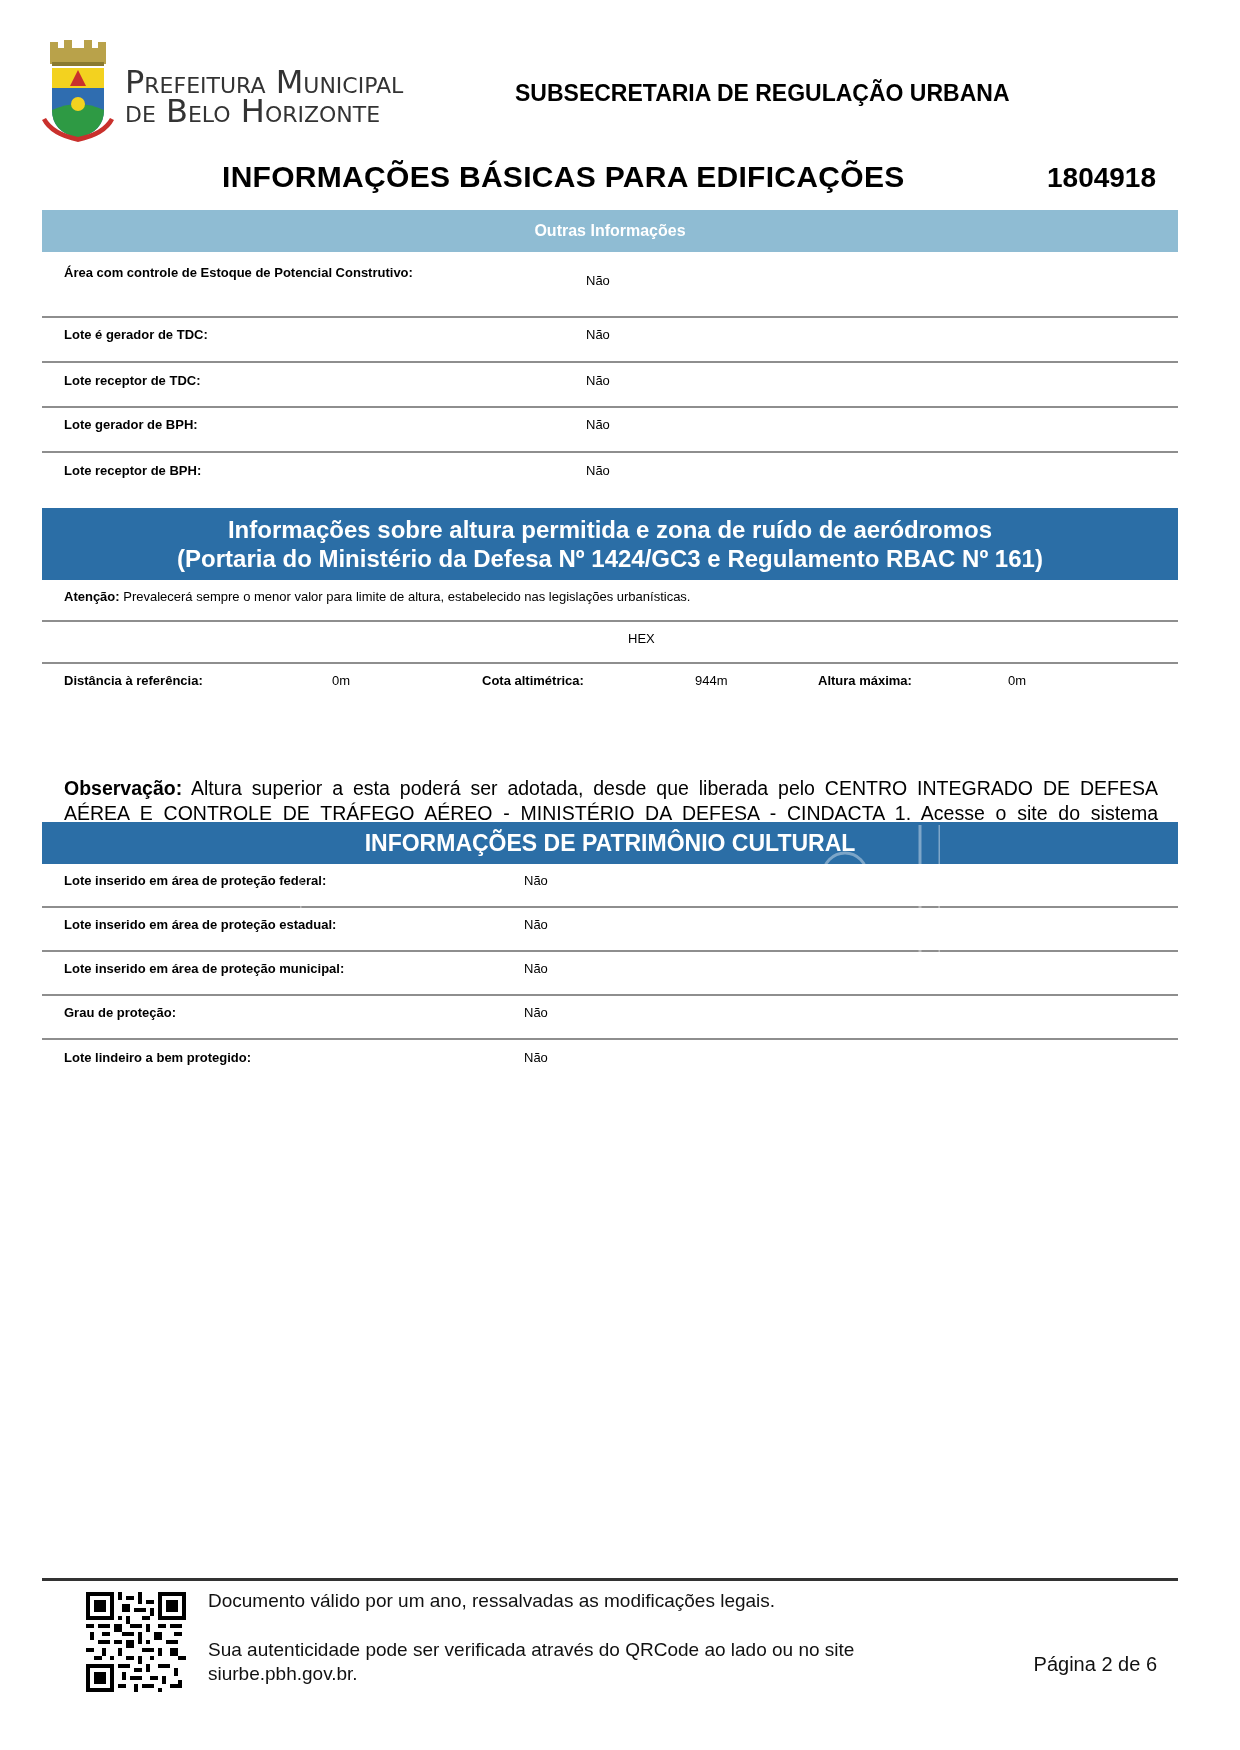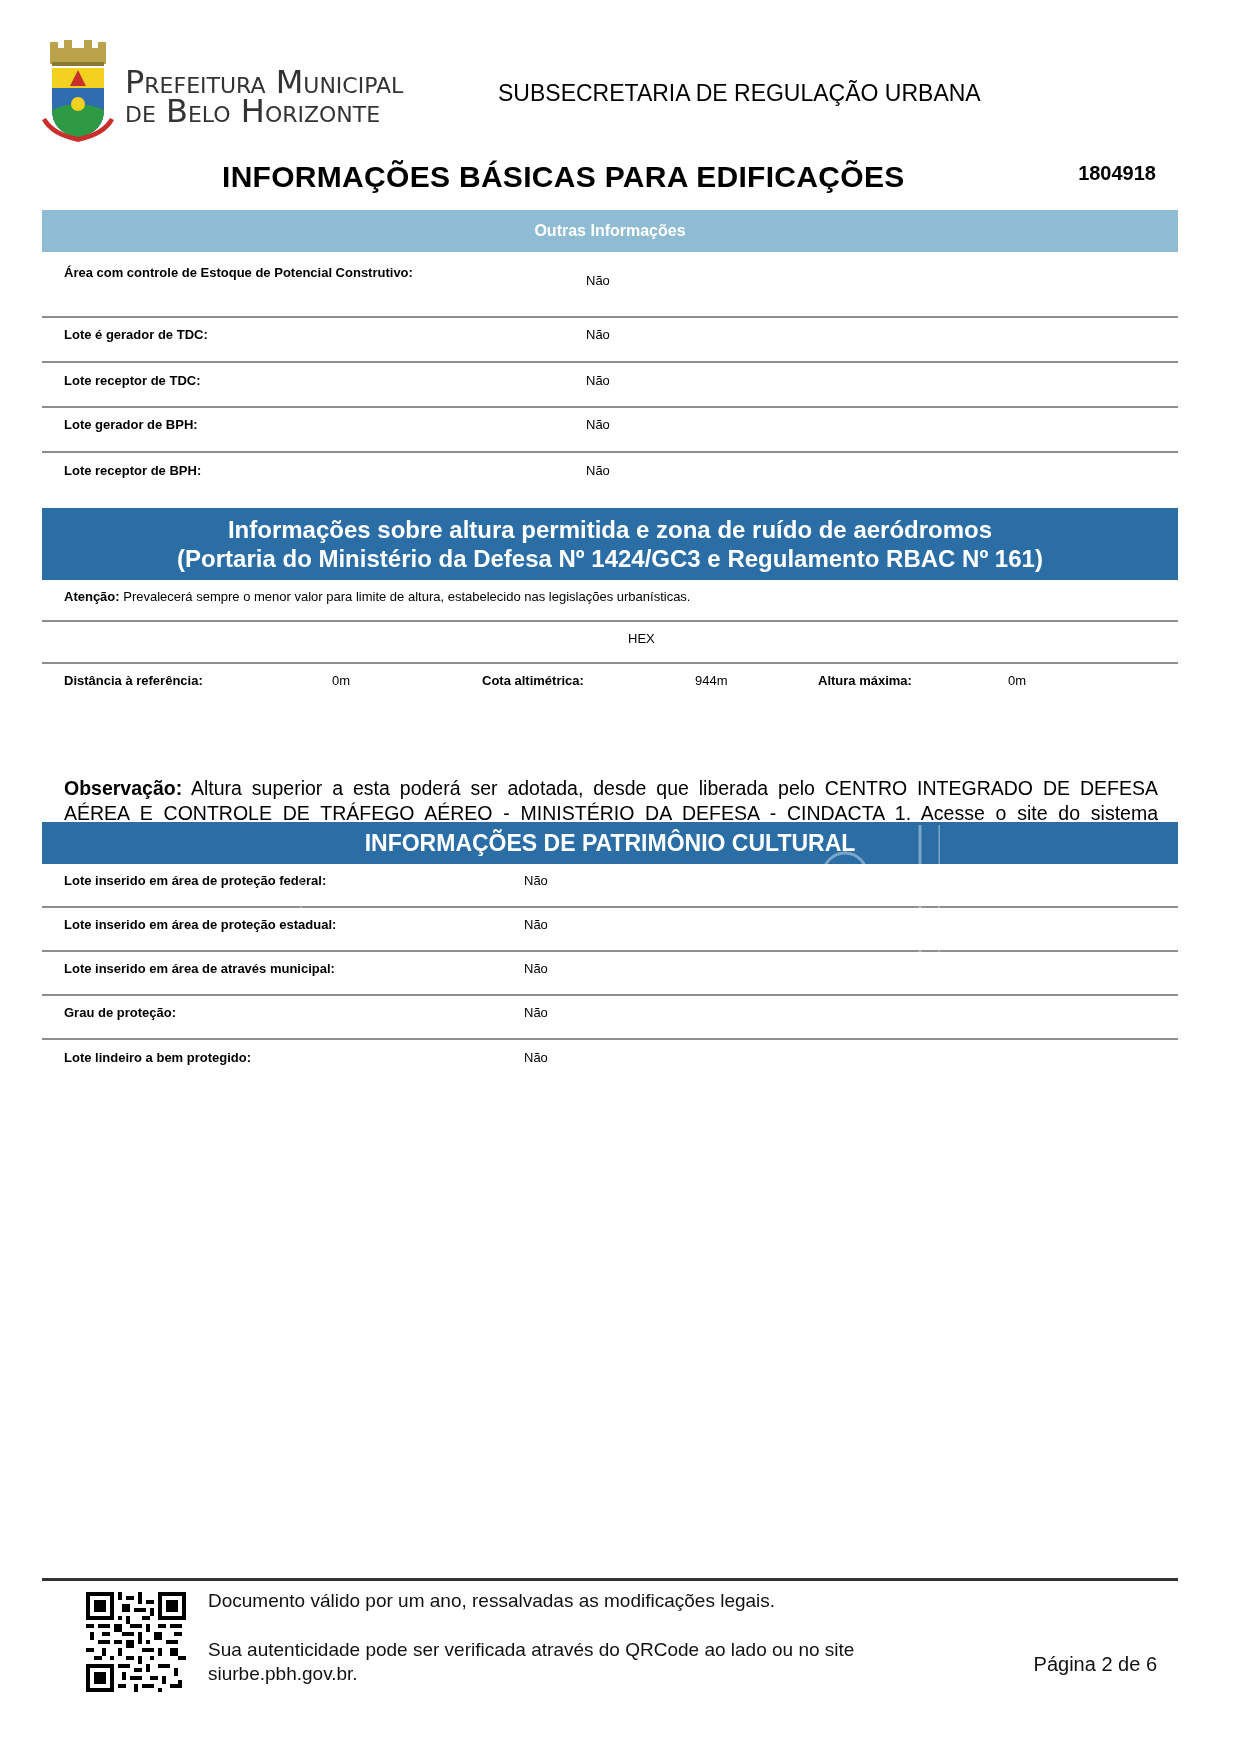--- a/index.html
+++ b/index.html
@@ -10,23 +10,23 @@
   .abs { position: absolute; }
 
   
   .logo { left: 40px; top: 40px; width: 76px; height: 104px; }
   .org-name {
     left: 125px; top: 68px; font-family: "DejaVu Sans", sans-serif;
     color: #333; font-size: 32px; line-height: 29px; letter-spacing: 0px;
     font-variant: small-caps;
   }
   .org-name .line { display: block; }
-  .subsec { left: 498px; top: 80px; font-size: 23px; font-weight: normal; }
+  .subsec { left: 515px; top: 80px; font-size: 23px; font-weight: bold; }
   .doc-title { left: 222px; top: 160px; font-size: 30px; font-weight: bold; letter-spacing: 0.3px; }
-  .doc-number { right: 84px; top: 162px; font-size: 20px; font-weight: bold; }
+  .doc-number { right: 84px; top: 162px; font-size: 28px; font-weight: bold; }
 
   
   .bar {
     position: absolute; left: 42px; width: 1136px;
     color: #fff; font-weight: bold; text-align: center;
   }
   .bar-light { background: #8fbcd3; top: 210px; height: 42px; font-size: 16px; line-height: 42px; }
   .bar-dark  { background: #2b6ea6; }
   .bar-aero  { top: 508px; height: 72px; font-size: 24px; line-height: 29px; padding-top: 7px; box-sizing: border-box; }
   .bar-pat   { top: 822px; height: 42px; font-size: 23px; line-height: 42px; }
@@ -144,21 +144,21 @@
 
 <div class="row" style="top:864px;height:44px;">
   <span class="lbl" style="top:9px;">Lote inserido em área de proteção federal:</span>
   <span class="val" style="left:482px;top:9px;">Não</span>
 </div>
 <div class="row" style="top:908px;height:44px;">
   <span class="lbl" style="top:9px;">Lote inserido em área de proteção estadual:</span>
   <span class="val" style="left:482px;top:9px;">Não</span>
 </div>
 <div class="row" style="top:952px;height:44px;">
-  <span class="lbl" style="top:9px;">Lote inserido em área de através municipal:</span>
+  <span class="lbl" style="top:9px;">Lote inserido em área de proteção municipal:</span>
   <span class="val" style="left:482px;top:9px;">Não</span>
 </div>
 <div class="row" style="top:996px;height:44px;">
   <span class="lbl" style="top:9px;">Grau de proteção:</span>
   <span class="val" style="left:482px;top:9px;">Não</span>
 </div>
 <div class="row noline" style="top:1040px;height:44px;">
   <span class="lbl" style="top:10px;">Lote lindeiro a bem protegido:</span>
   <span class="val" style="left:482px;top:10px;">Não</span>
 </div>

